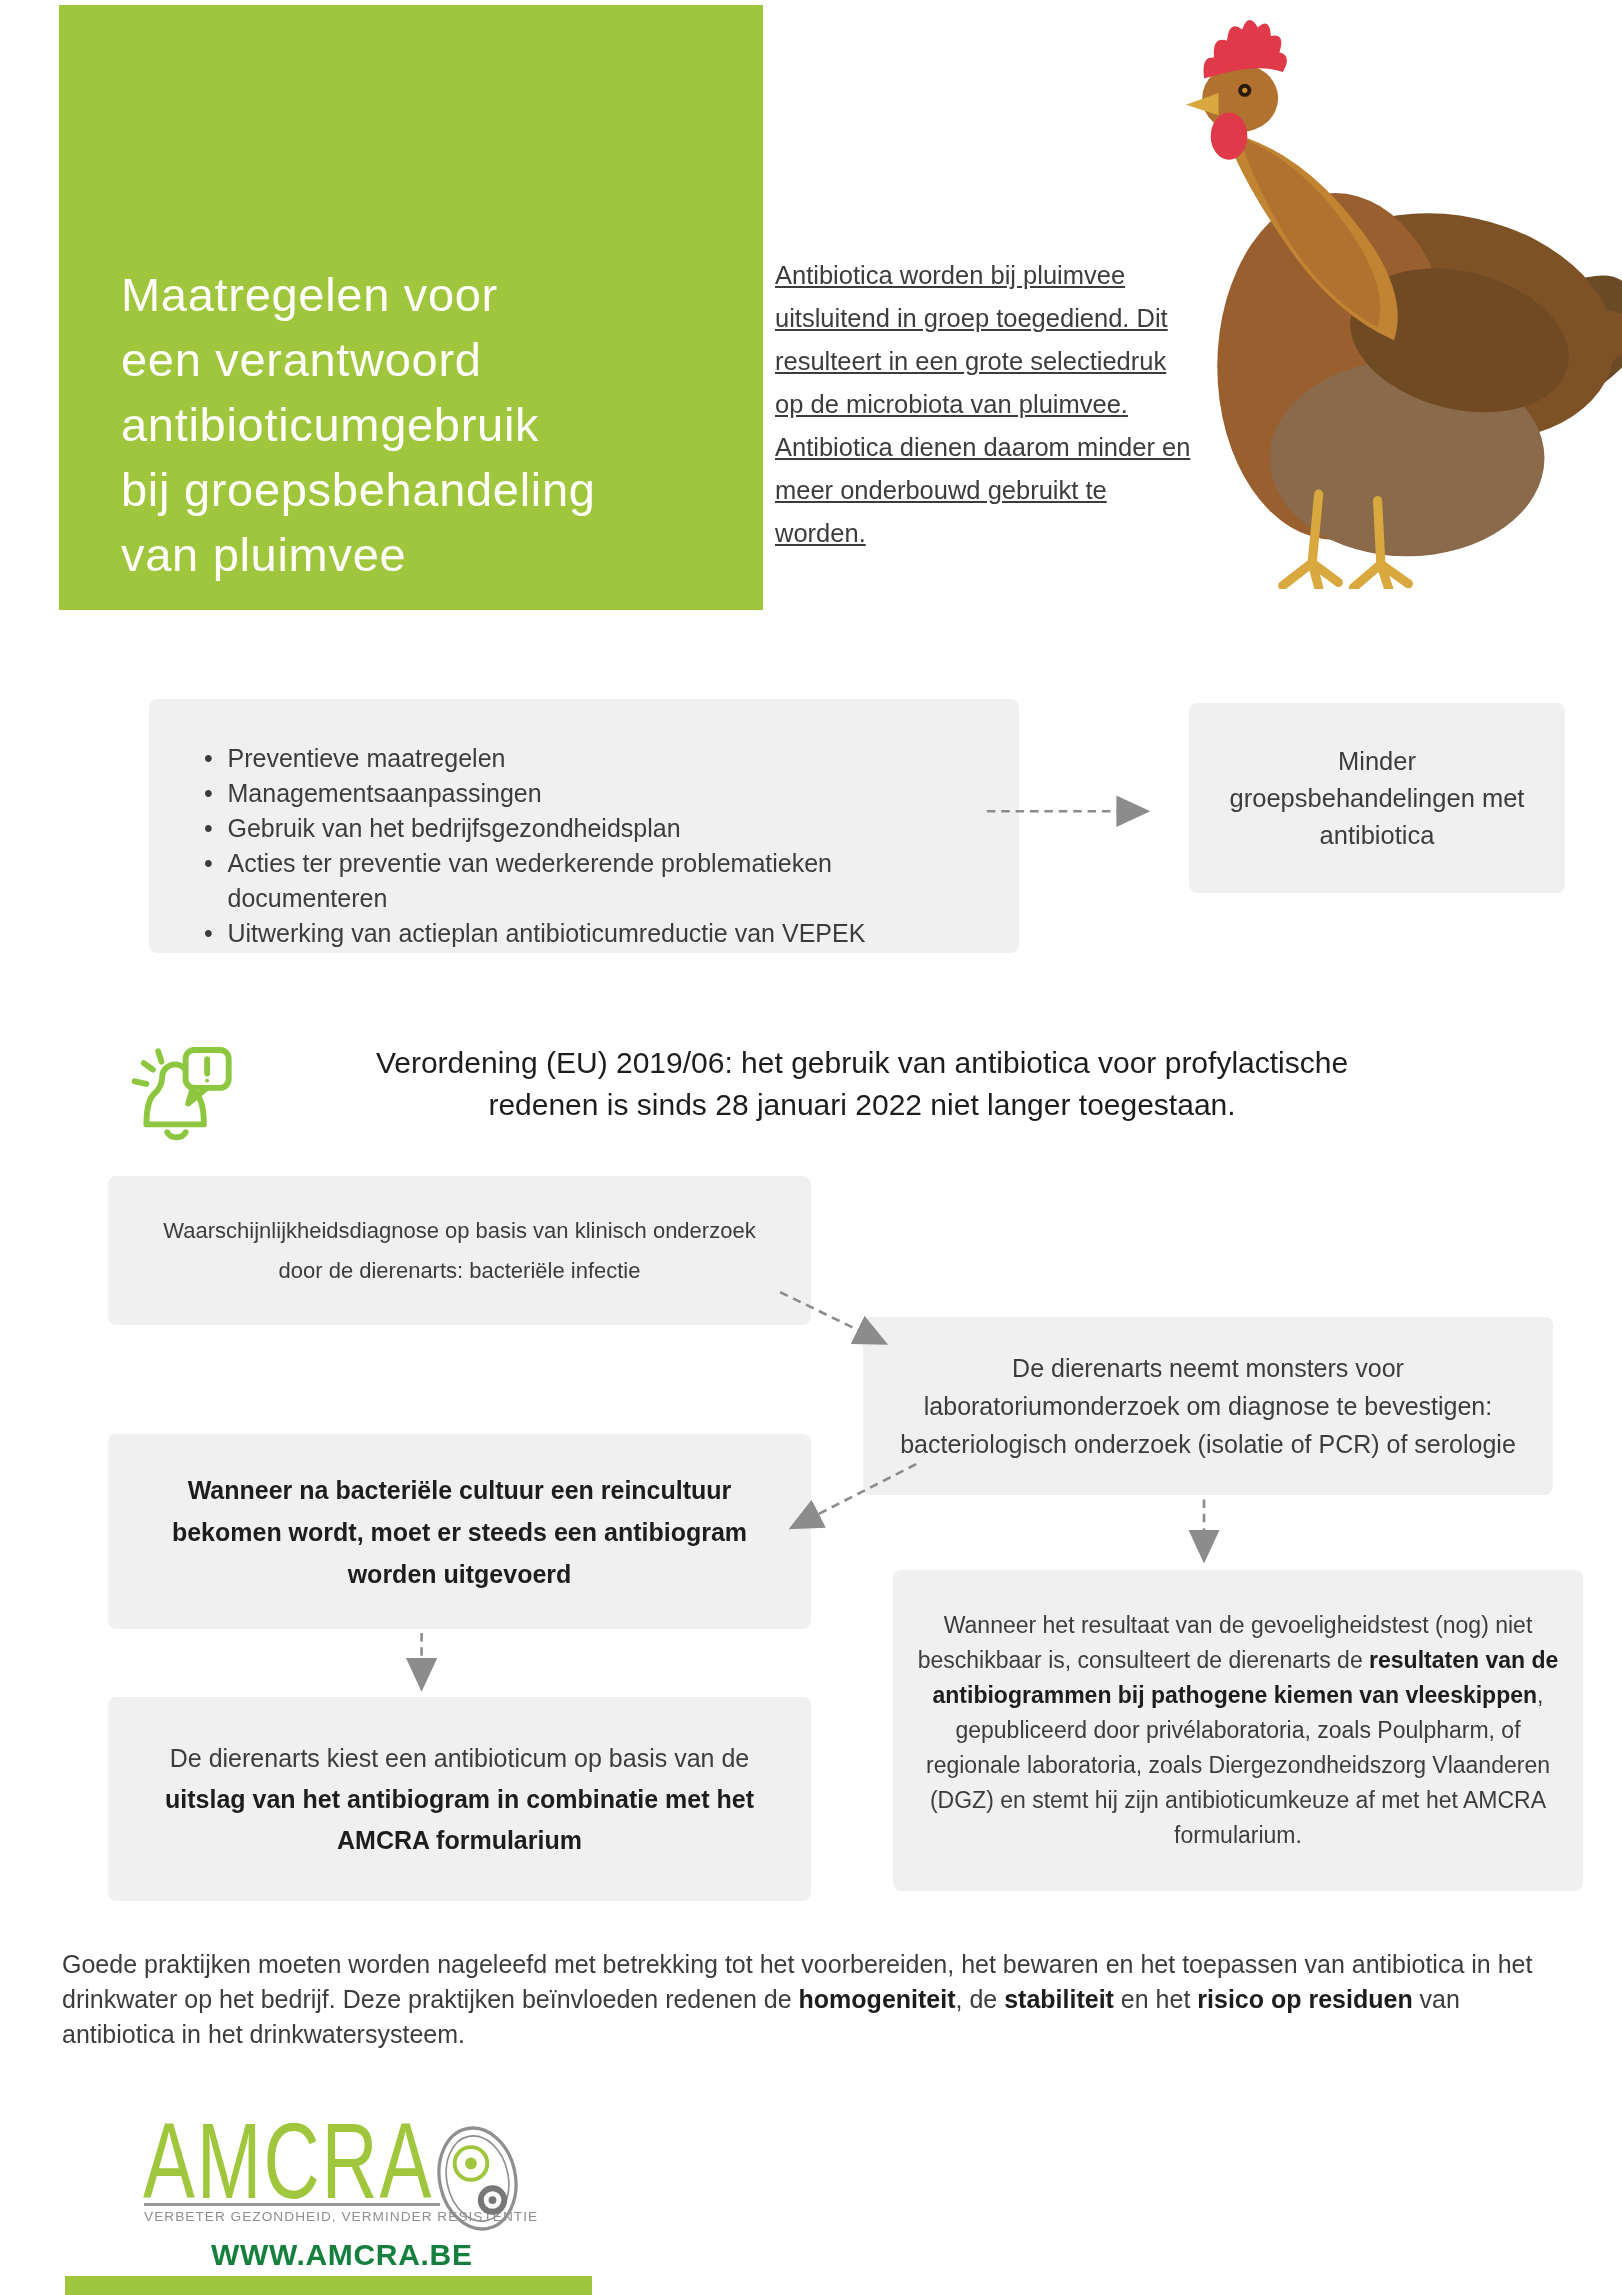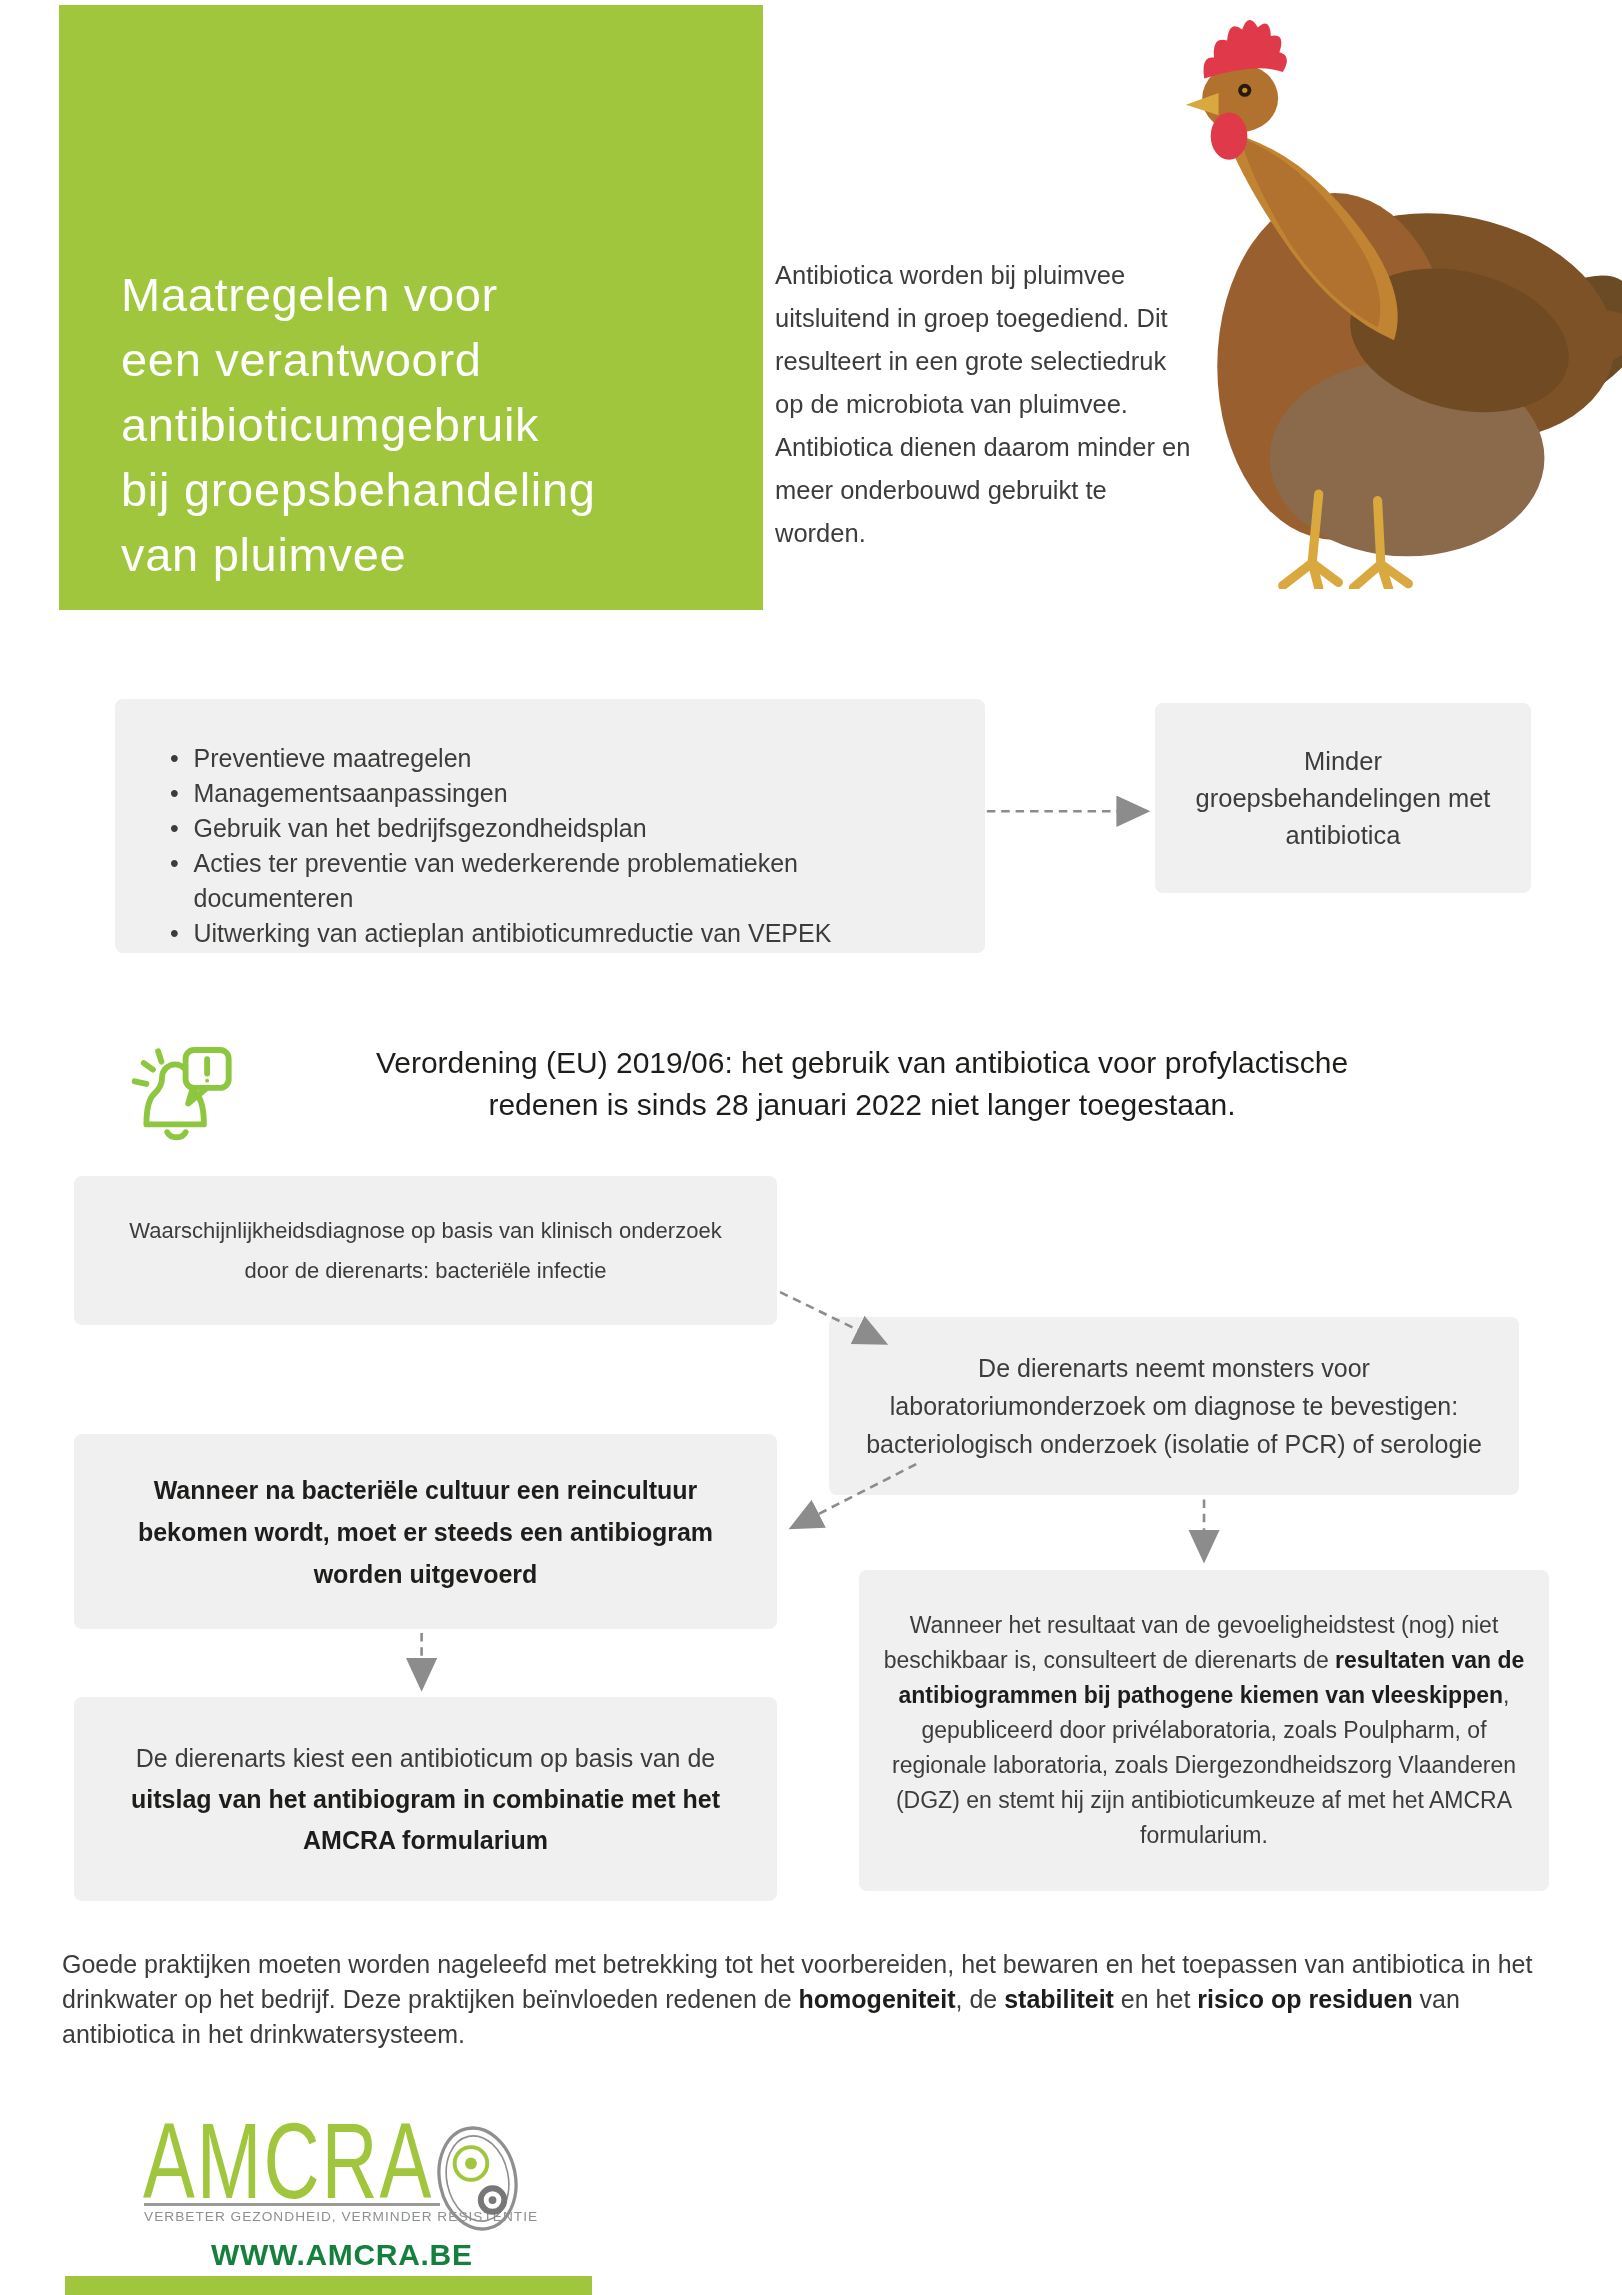--- a/index.html
+++ b/index.html
@@ -3,24 +3,24 @@
 <meta charset="utf-8">
 <style>
   html,body{margin:0;padding:0;background:#ffffff;}
   .page{
     position:relative;width:1623px;height:2295px;background:#ffffff;overflow:hidden;
     font-family:"Liberation Sans",sans-serif;color:#3c3c3b;padding-left:32px;
   }
   
   .green-box{position:absolute;left:59px;top:5.2px;width:704px;height:605px;background:#9fc63d;}
   .title{position:absolute;left:121px;top:262px;color:#ffffff;font-size:47px;line-height:65px;font-weight:400;letter-spacing:0.7px;}
-  .intro{position:absolute;left:775px;top:254px;width:422px;font-size:25.5px;line-height:43px;color:#3c3c3b;}
+  .intro{position:absolute;left:775px;top:254px;width:422px;font-size:25.5px;line-height:43px;color:#3c3c3b;text-decoration:underline;}
   .chicken{position:absolute;left:1178px;top:0px;width:445px;height:589px;}
   
-  .gbox{position:absolute;background:#f0f0f0;border-radius:8px;}
+  .gbox{position:absolute;background:#f0f0f0;border-radius:8px;margin-left:34px;}
   .prevention-box{left:115px;top:699px;width:870px;height:254px;}
   .prevention-box ul{margin:0;padding:42px 39px 0 51px;list-style:none;}
   .prevention-box li{font-size:25px;line-height:35px;color:#3c3c3b;padding-left:27.5px;position:relative;}
   .prevention-box li::before{content:"•";position:absolute;left:3.9px;color:#3c3c3b;}
   .result-box{left:1155px;top:703px;width:376px;height:190px;display:flex;align-items:center;justify-content:center;text-align:center;font-size:25.5px;line-height:37px;padding:0 27.5px;box-sizing:border-box;}
   
   .reg-icon{position:absolute;left:128px;top:1033px;width:108px;height:111px;}
   .reg-text{position:absolute;left:247px;top:1042px;width:1230px;text-align:center;font-size:30px;line-height:42px;color:#1d1d1b;}
   
   .flow{display:flex;align-items:center;justify-content:center;text-align:center;box-sizing:border-box;}

